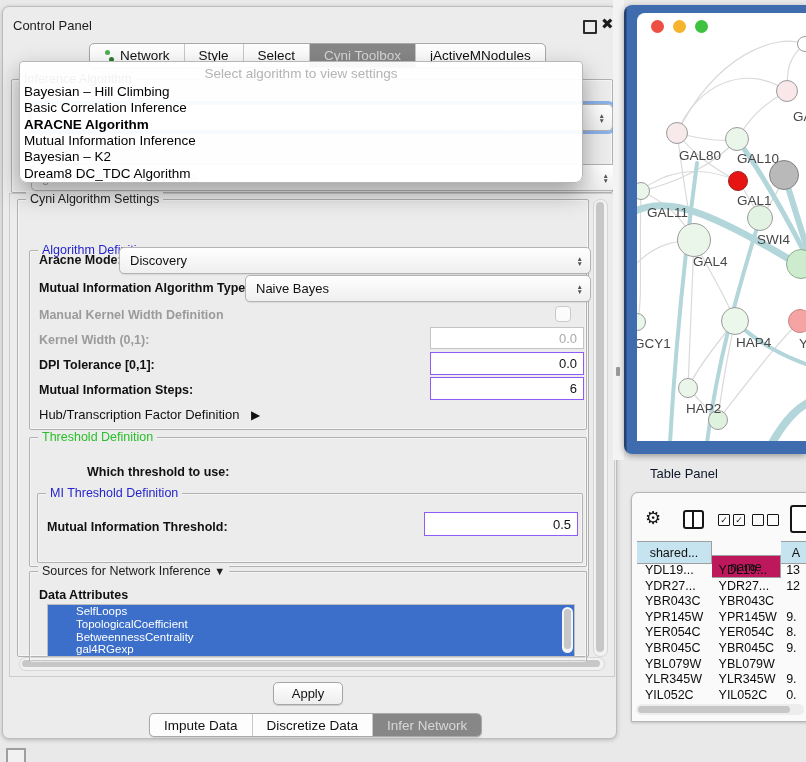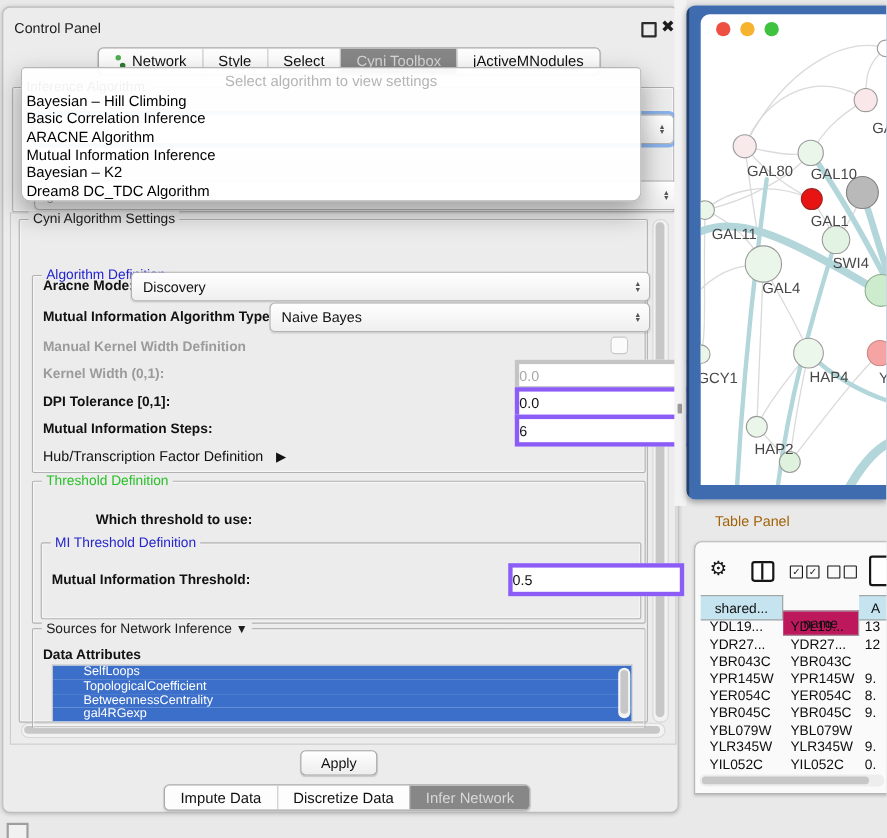--- a/index.html
+++ b/index.html
@@ -37,33 +37,33 @@
   .lbl{font-size:12.5px;color:#111;font-weight:bold;white-space:nowrap;}
   .lbl.dis{color:#9b9b9b;}
   .plain{font-weight:normal;}
 
   
   .combo{background:linear-gradient(#ffffff,#efefef);border:1px solid #b3b3b3;border-radius:5px;
          font-size:13px;color:#111;display:flex;align-items:center;padding-left:10px;
          box-shadow:0 1px 1px rgba(0,0,0,.08);}
   .combo .stp{margin-left:auto;margin-right:7px;display:flex;flex-direction:column;line-height:5px;
               font-size:6.5px;color:#555;}
-  .field{background:#fff;border:4px solid #8b5cf6;font-size:13px;color:#111;
-         display:flex;align-items:center;padding-right:6px;margin-left:38px;}
+  .field{background:#fff;border:1px solid #8b5cf6;font-size:13px;color:#111;
+         display:flex;align-items:center;justify-content:flex-end;padding-right:6px;}
   .field.dis{border-color:#c4c4c4;color:#a9a9a9;}
   .chk{width:14px;height:14px;border:1px solid #c9c9c9;border-radius:4px;background:#fbfbfb;}
 
   
   .popup{left:16px;top:54px;width:562px;height:120px;background:rgba(255,255,255,.94);
          border:1px solid #b7b7b7;border-radius:4px 4px 8px 8px;
          box-shadow:0 10px 24px rgba(0,0,0,.35);z-index:30;}
   .popup .ph{position:absolute;top:4px;left:0;width:100%;text-align:center;
              color:#b4b4b4;font-size:13.5px;}
   .popup .it{position:absolute;left:4px;font-size:13.5px;color:#000;white-space:nowrap;}
-  .popup .it.b{font-weight:normal;}
+  .popup .it.b{font-weight:bold;}
 
   
   .sb-track{background:#f2f2f2;border:1px solid #d6d6d6;border-radius:7px;}
   .sb-thumb{position:absolute;background:#c7c7c7;border-radius:6px;}
 
   
   .attrlist{background:#fff;border:1px solid #bdbdbd;overflow:hidden;}
   .attr-it{height:12.8px;line-height:12.8px;font-size:11.5px;color:#fff;padding-left:6px;}
   .attr-it.sel{background:#3b6fc9;padding-left:28px;}
 
@@ -73,21 +73,21 @@
 
   
   .netwin{left:624px;top:5px;width:182px;height:449px;background:linear-gradient(90deg,#24406e 0px,#24406e 2px,#3e6cae 3px);
           border-radius:8px 0 0 8px;box-shadow:0 2px 6px rgba(0,0,0,.35);}
   .netcanvas{left:637px;top:13px;width:169px;height:428px;background:#fff;border-radius:8px 0 0 0;overflow:hidden;}
   .tl{position:absolute;top:7px;width:13px;height:13px;border-radius:50%;}
   .node{position:absolute;border-radius:50%;box-sizing:border-box;}
   .nlabel{position:absolute;font-size:13.5px;color:#474747;white-space:nowrap;}
 
   
-  .tp-title{left:650px;top:466px;font-size:13px;color:#a16207;}
+  .tp-title{left:650px;top:466px;font-size:13px;color:#0f172a;}
   .tcard{left:631px;top:492px;width:176px;height:228px;background:#fafafa;border:1px solid #b5b5b5;
          border-radius:7px 0 0 0;box-shadow:0 1px 3px rgba(0,0,0,.18);overflow:hidden;}
   .gear{font-size:18px;color:#161616;}
   .colsic{width:17px;height:15px;border:2px solid #161616;border-radius:3px;position:relative;background:#fff;}
   .colsic:before{content:"";position:absolute;left:7px;top:0;width:2px;height:100%;background:#161616;}
   .boxpair{display:flex;gap:3px;}
   .bx{width:10px;height:10px;border:1.6px solid #161616;border-radius:1px;font-size:9px;line-height:10px;
       text-align:center;color:#161616;font-weight:bold;}
   .docic{width:22px;height:24px;border:2px solid #161616;border-radius:3px;background:#fff;}
   .thead{position:absolute;display:flex;font-size:12.5px;color:#111;}

